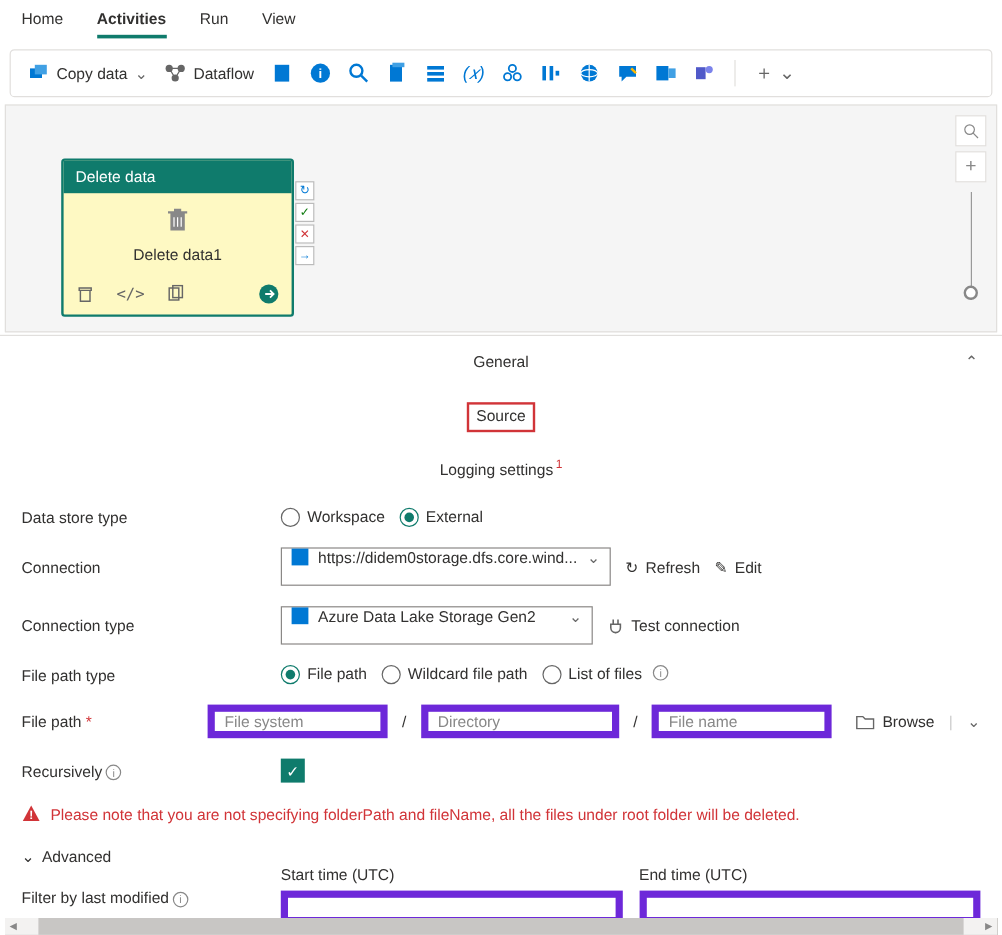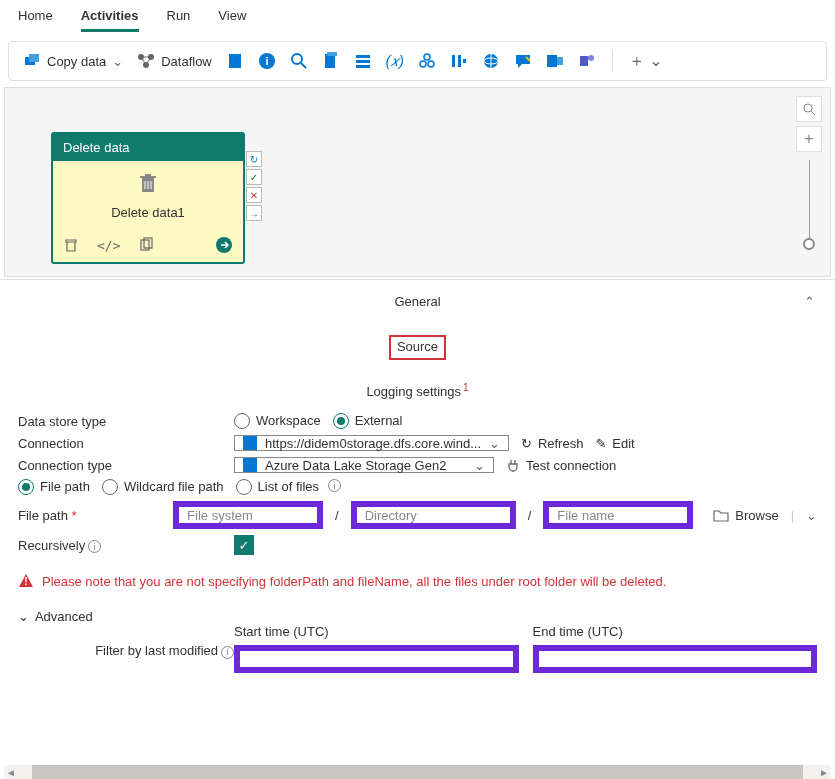--- a/index.html
+++ b/index.html
@@ -33,31 +33,31 @@
 .side-chips .chip { width: 16px; height: 16px; border: 1px solid #bbb; background: #fff; display: flex; align-items: center; justify-content: center; font-size: 10px; }
 
 
 .panel { border-top: 1px solid #e1dfdd; margin-top: 2px; padding: 0 18px 40px 18px; overflow-y: auto; height: 498px; position: relative; }
 .panel-tabs { display: flex; gap: 22px; padding: 14px 0 4px 0; align-items: center; flex-direction: column; }
 .panel-tabs .ptab { padding-bottom: 4px; cursor: pointer; }
 .panel-tabs .ptab.active { border: 2px solid #d13438; padding: 2px 6px 2px 6px; }
 .panel-tabs .sup { color: #d13438; font-size: 10px; vertical-align: super; margin-left: 2px; }
 .collapse-caret { position: absolute; right: 20px; top: 14px; cursor: pointer; color: #666; }
 
-.form-row { display: flex; align-items: center; margin-top: 6px; }
+.form-row { display: flex; align-items: center; margin-top: 17px; }
 .form-row .label { width: 216px; font-size: 13px; }
 .form-row .label .req { color: #d13438; }
 .form-row .controls { display: flex; align-items: center; gap: 12px; flex: 1; }
 
 .radio { display: flex; align-items: flex-start; gap: 6px; cursor: pointer; }
 .radio .r { width: 16px; height: 16px; border-radius: 50%; border: 1px solid #666; display: flex; align-items: center; justify-content: center; }
 .radio.sel .r { border-color: #0f7b6c; }
 .radio.sel .r::after { content: ""; width: 8px; height: 8px; border-radius: 50%; background: #0f7b6c; }
 
-.dropdown { border: 1px solid #8a8886; height: 16px; display: flex; align-items: center; padding: 0 8px; gap: 8px; min-width: 260px; background: #fff; cursor: pointer; }
+.dropdown { border: 1px solid #8a8886; height: 32px; display: flex; align-items: flex-start; padding: 0 8px; gap: 8px; min-width: 260px; background: #fff; cursor: pointer; }
 .dropdown .dd-ico { width: 14px; height: 14px; background: #0078d4; display: inline-block; }
 .dropdown .dd-text { flex: 1; overflow: hidden; text-overflow: ellipsis; white-space: nowrap; }
 .dropdown .caret { color: #666; }
 
 .link-btn { display: flex; align-items: center; gap: 6px; cursor: pointer; color: #323130; }
 
 .text-input { border: 6px solid #6d28d9; height: 28px; padding: 0 8px; font-size: 13px; }
 .text-input::placeholder { color: #888; }
 
 .checkbox { width: 20px; height: 20px; background: #0f7b6c; display: flex; align-items: center; justify-content: center; color: #fff; font-size: 13px; cursor: pointer; }
@@ -65,21 +65,21 @@
 .warning { display: flex; align-items: center; gap: 8px; color: #d13438; margin-top: 18px; font-size: 13px; }
 
 .adv-toggle { display: flex; align-items: center; gap: 6px; margin-top: 20px; cursor: pointer; font-weight: 400; }
 
 .two-col { display: flex; gap: 14px; margin-left: 216px; }
 .two-col .col { flex: 1; }
 .two-col .col .cl { margin-bottom: 6px; }
 .two-col input { width: 100%; }
 
 .filter-row { display: flex; align-items: center; margin-top: -26px; }
-.filter-row .label { width: 216px; text-align: right; }
+.filter-row .label { width: 216px; }
 
 .scrollbar { position: absolute; bottom: 0; left: 4px; right: 4px; height: 14px; background: #f3f2f1; display: flex; align-items: center; }
 .scrollbar .thumb { height: 14px; background: #c8c6c4; flex: 1; margin: 0 14px; }
 .scrollbar .arr { width: 14px; text-align: center; color: #888; cursor: pointer; font-size: 10px; }
 
 .info-ico { width: 13px; height: 13px; border: 1px solid #888; border-radius: 50%; display: inline-flex; align-items: center; justify-content: center; font-size: 9px; color: #888; margin-left: 3px; }
 
 svg { display: block; }
 </style>
 </head>
@@ -298,20 +298,21 @@
             <svg width="14" height="14">
               <path d="M5 2v4 M9 2v4 M3 6h8v3a4 4 0 01-8 0z M7 13v1" stroke="#666" fill="none" stroke-width="1.3"></path>
             </svg>
           </span>
         <span>Test connection</span>
       </div>
     </div>
   </div>
 
   <div class="form-row">
+    <div class="label">File path type</div>
     <div class="controls">
       <div class="radio sel">
           <span class="r"></span>
           <span>File path</span>
         </div>
       <div class="radio">
           <span class="r"></span>
           <span>Wildcard file path</span>
         </div>
       <div class="radio">

